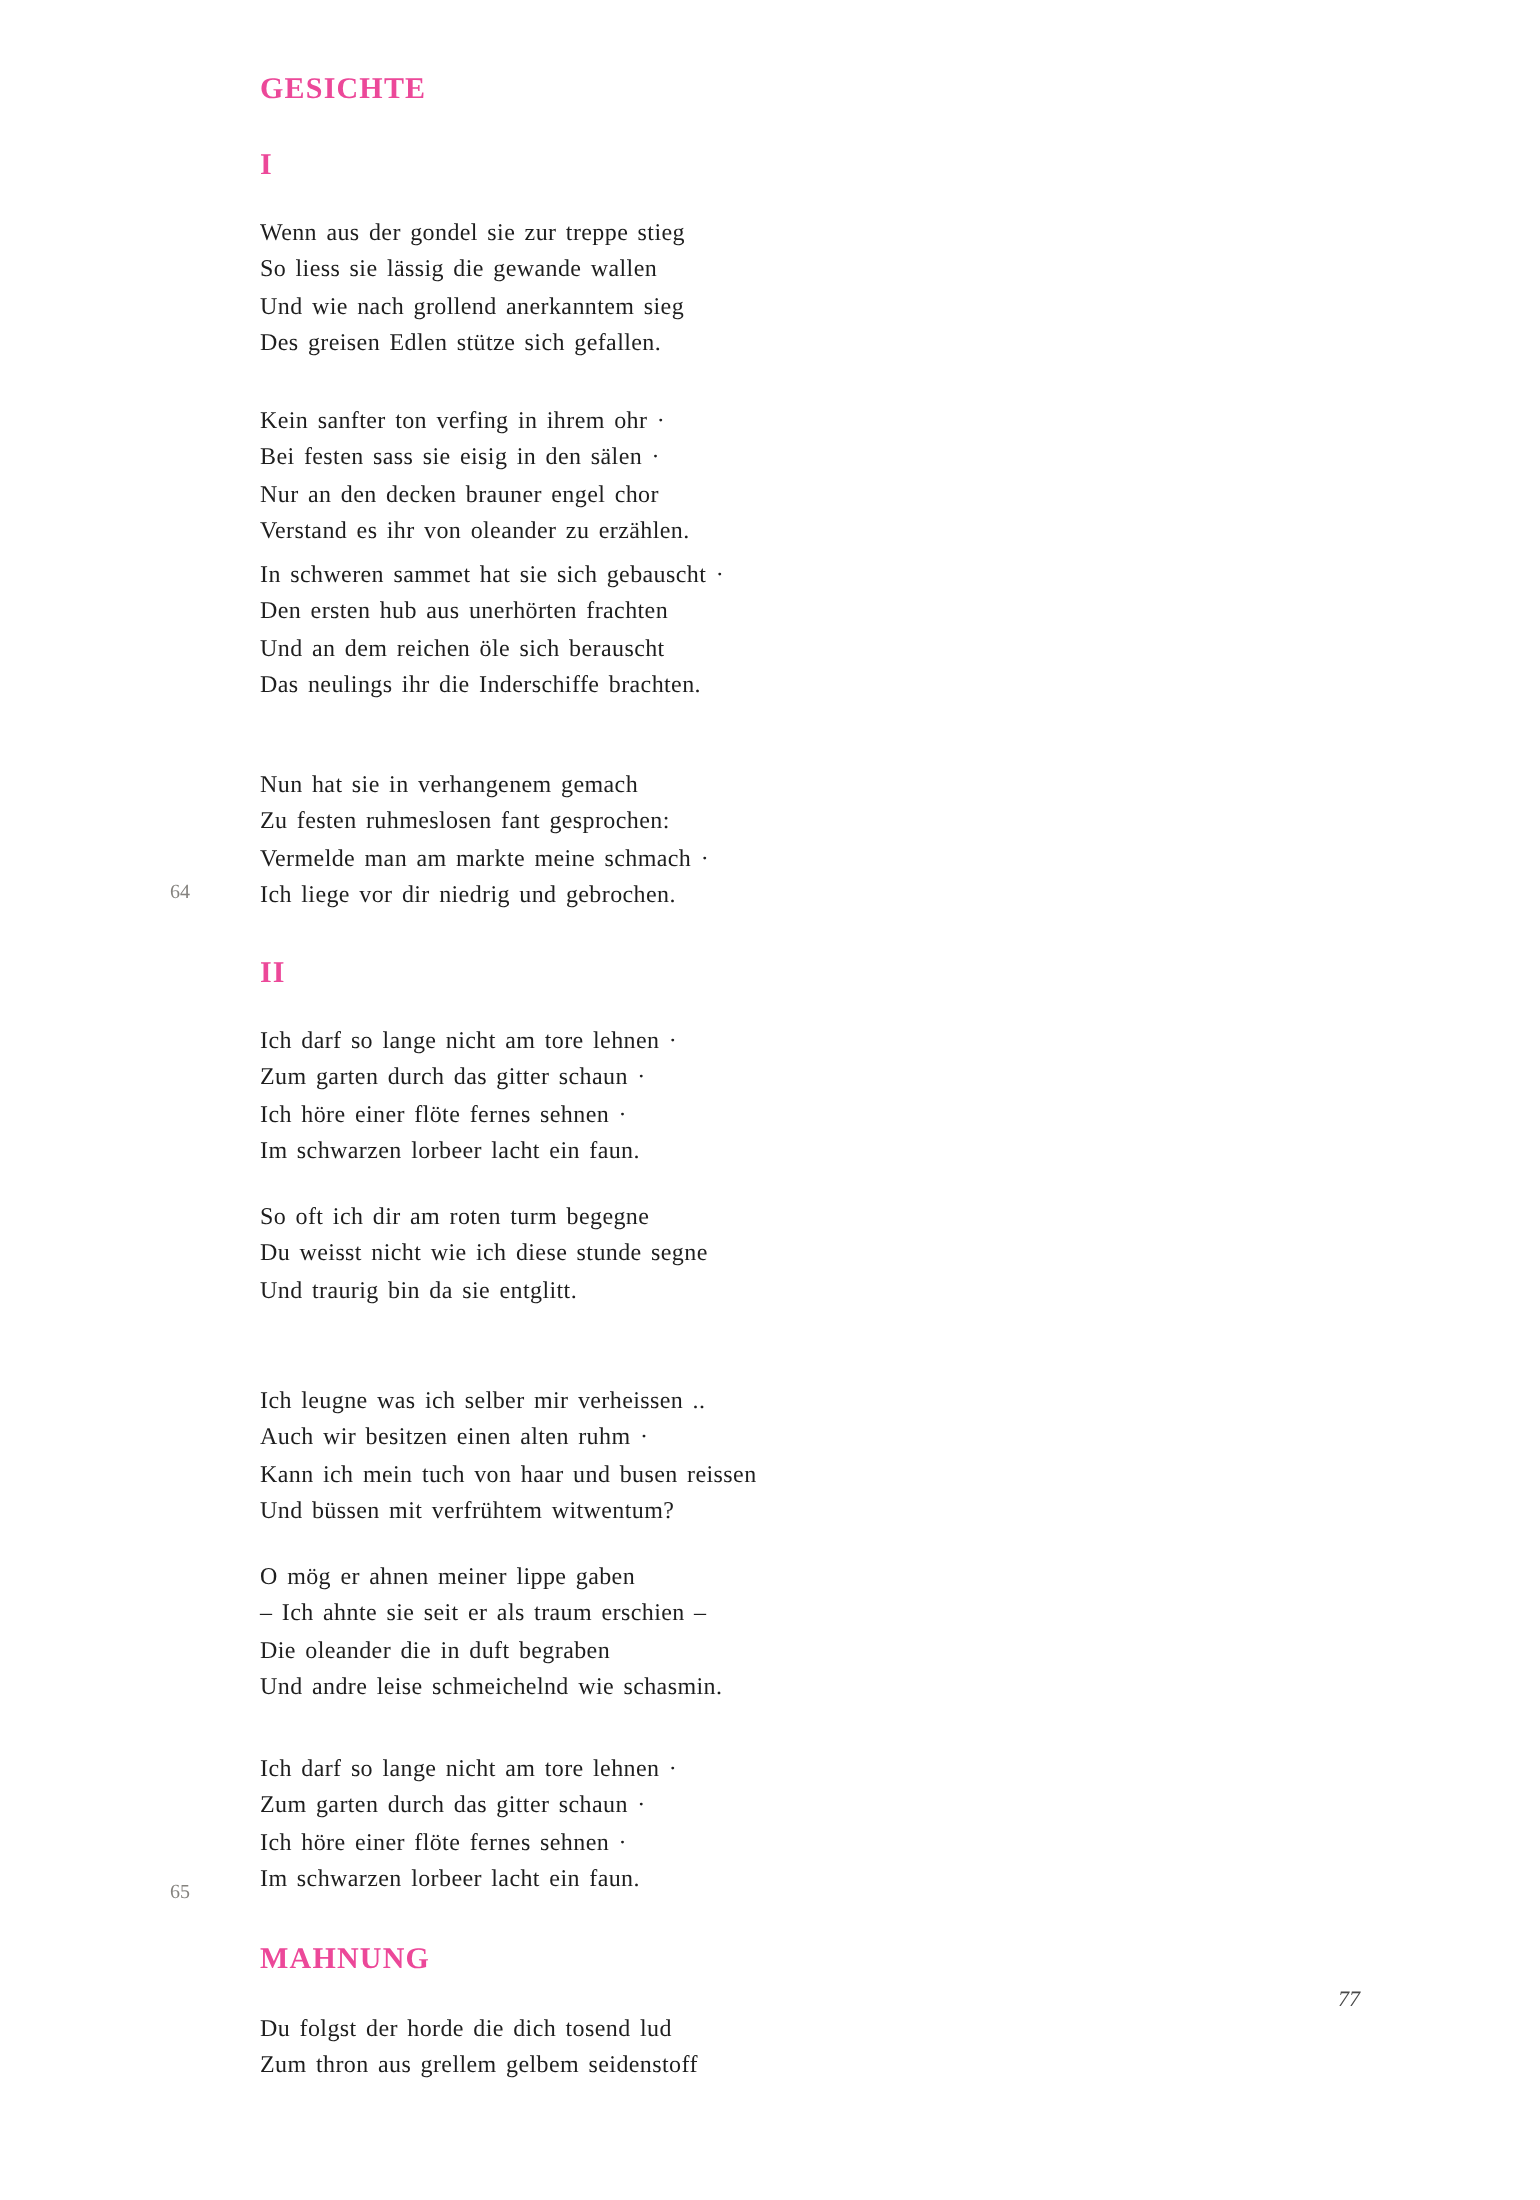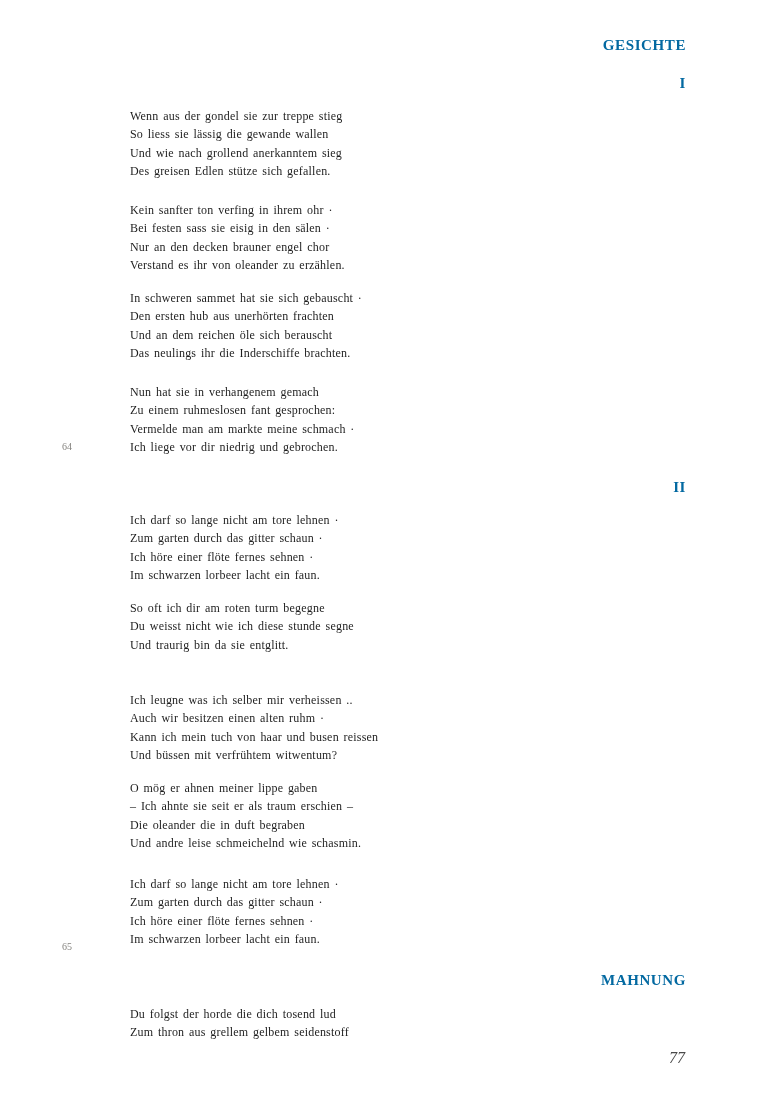--- a/index.html
+++ b/index.html
@@ -15,46 +15,46 @@
     font-family: "Liberation Serif", "DejaVu Serif", serif;
     color: #1e1e1e;
     overflow: hidden;
   }
   .block {
     position: absolute;
     left: 130px;
     width: 556px;
   }
   .heading {
-    text-align: right;
+    text-align: left;
     font-weight: bold;
     font-size: 15px;
     letter-spacing: 0.6px;
-    color: #0369a1;
+    color: #ec4899;
   }
   .stanza .line {
     font-size: 12px;
     line-height: 18.3px;
     letter-spacing: 0.2px;
     word-spacing: 1.5px;
     white-space: nowrap;
   }
   .margin-num {
     position: absolute;
     left: 62px;
     width: 33px;
-    text-align: left;
+    text-align: right;
     font-size: 10px;
     color: #85837f;
   }
   .page-number {
     position: absolute;
     left: 669px;
-    top: 1049px;
-    font-size: 16px;
+    top: 994px;
+    font-size: 11px;
     font-style: italic;
     color: #4a4a4a;
   }
 </style>
 </head>
 <body>
 
 <div class="page">
 
   <div class="block heading" style="top:37px">GESICHTE</div>
@@ -68,30 +68,30 @@
     <div class="line">Des greisen Edlen stütze sich gefallen.</div>
   </div>
 
   <div class="block stanza" style="top:201px">
     <div class="line">Kein sanfter ton verfing in ihrem ohr ·</div>
     <div class="line">Bei festen sass sie eisig in den sälen ·</div>
     <div class="line">Nur an den decken brauner engel chor</div>
     <div class="line">Verstand es ihr von oleander zu erzählen.</div>
   </div>
 
-  <div class="block stanza" style="top:289px">
+  <div class="block stanza" style="top:278px">
     <div class="line">In schweren sammet hat sie sich gebauscht ·</div>
     <div class="line">Den ersten hub aus unerhörten frachten</div>
     <div class="line">Und an dem reichen öle sich berauscht</div>
     <div class="line">Das neulings ihr die Inderschiffe brachten.</div>
   </div>
 
   <div class="block stanza" style="top:383px">
     <div class="line">Nun hat sie in verhangenem gemach</div>
-    <div class="line">Zu einem ruhmeslosen fant gesprochen:</div>
+    <div class="line">Zu festen ruhmeslosen fant gesprochen:</div>
     <div class="line">Vermelde man am markte meine schmach ·</div>
     <div class="line">Ich liege vor dir niedrig und gebrochen.</div>
   </div>
 
   <div class="margin-num" style="top:441px">64</div>
 
   <div class="block heading" style="top:479px">II</div>
 
   <div class="block stanza" style="top:511px">
     <div class="line">Ich darf so lange nicht am tore lehnen ·</div>

